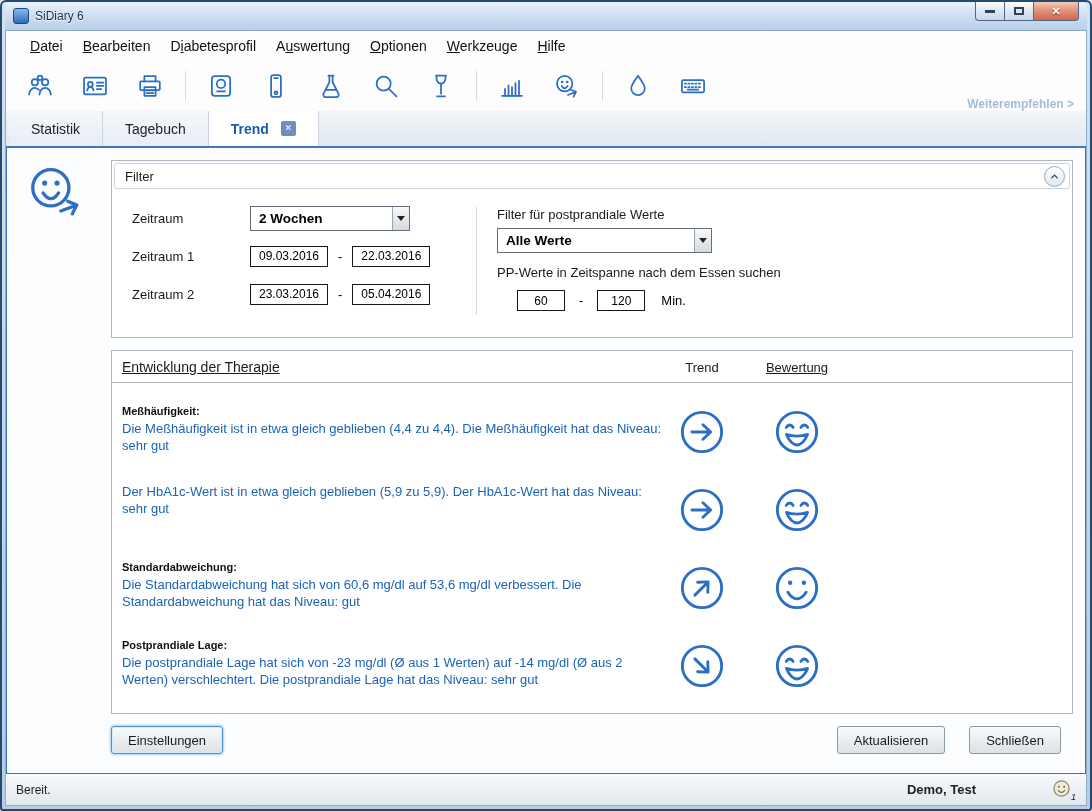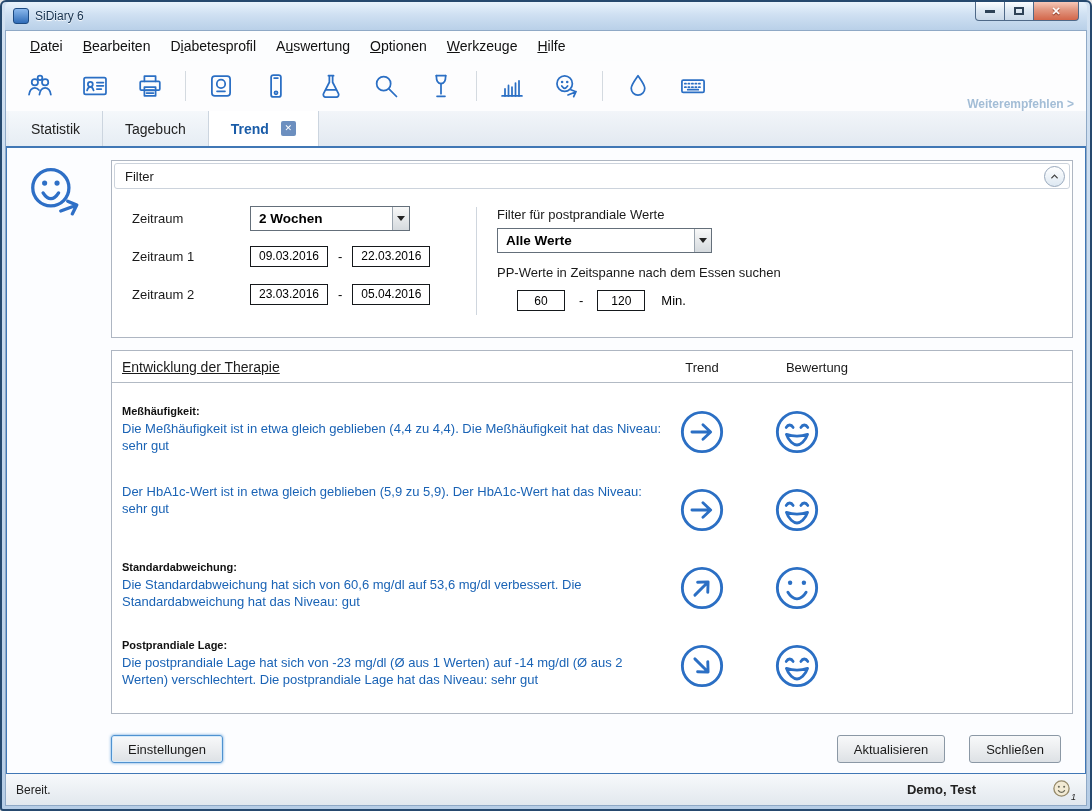--- a/index.html
+++ b/index.html
@@ -87,40 +87,40 @@
          font-family:"Liberation Sans",sans-serif; margin-left:20px; }
   .num + .dash { margin:0 14px; }
   .num2 { margin-left:0; }
   .pp-unit { margin-left:16px; font-size:13px; }
 
   
   .t-header { position:relative; height:32px; border-bottom:1px solid #b2bac4; }
   .t-title { position:absolute; left:10px; top:8px; font-size:14px; text-decoration:underline; color:#1a1a1a; }
   .hcol { position:absolute; top:9px; font-size:13px; color:#1a1a1a; width:90px; text-align:center; }
   .hcol.trend { left:545px; }
-  .hcol.rating { left:660px; }
+  .hcol.rating { left:640px;text-decoration:underline; }
   .t-rows { padding:14px 0 4px; }
   .t-row { position:relative; padding:8px 0 12px 10px; min-height:78px; }
   .t-heading { font-size:11px; font-weight:bold; color:#111; margin-bottom:3px; }
   .t-text { width:545px; font-size:13px; color:#1a63b5; line-height:1.32; }
   .t-icon { position:absolute; top:12px; width:90px; display:flex; justify-content:center; }
   .t-icon svg { width:46px; height:46px; stroke:#2b6fc4; fill:none; stroke-width:3;
                 stroke-linecap:round; stroke-linejoin:round; }
   .t-icon svg .fl { fill:#2b6fc4; stroke:none; }
   .icol-trend { left:545px; }
   .icol-rating { left:640px; }
   .icol-trend svg { transform-origin:center; }
   .icol-trend[data-dir="up-right"] svg { transform:rotate(-45deg); }
   .icol-trend[data-dir="down-right"] svg { transform:rotate(45deg); }
   .smiley .g-laugh { display:none; }
   .smiley[data-smiley="laugh"] .g-laugh { display:inline; }
   .smiley[data-smiley="laugh"] .g-smile { display:none; }
 
   
-  .actions { display:flex; align-items:center; margin:21px 24px 0 104px; }
+  .actions { display:flex; align-items:center; margin:12px 24px 0 104px; }
   .btn { height:28px; padding:0 16px; font-size:13px; color:#1a1a1a; cursor:pointer;
          background:linear-gradient(#f8f9fa,#eceef0 48%,#dde1e5); border:1px solid #8b98a5;
          border-radius:3px; font-family:"Liberation Sans",sans-serif; }
   .btn-settings { min-width:112px; border-color:#4f92d0;
                   box-shadow:0 0 3px rgba(60,140,210,.85), inset 0 0 0 1px #d6ebfb; }
   .btn-refresh { min-width:104px; margin-left:auto; margin-right:24px; }
   .btn-close { min-width:78px; }
 
   
   .statusbar { height:31px; display:flex; align-items:center; padding:0 10px;

